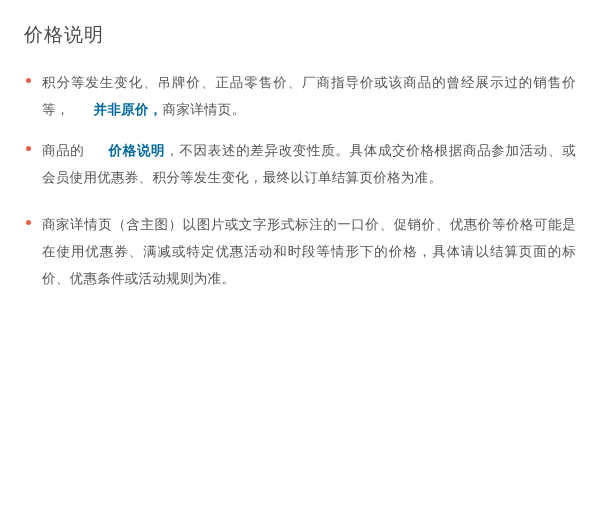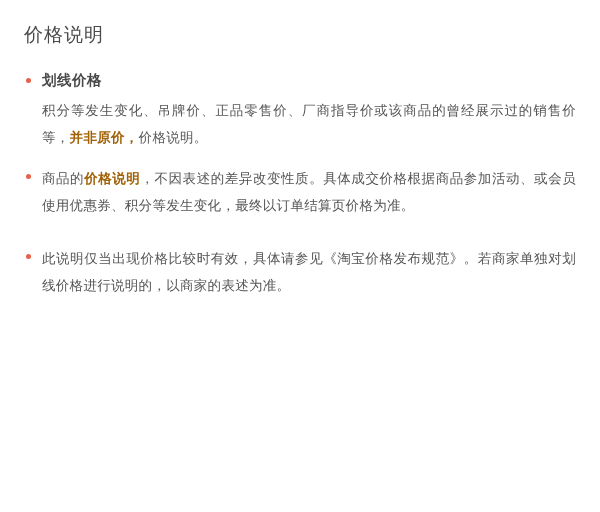--- a/index.html
+++ b/index.html
@@ -57,51 +57,51 @@
     line-height: 2.0;
     letter-spacing: 0.3px;
     margin: 0;
     text-align: justify;
   }
   .section-body.nohead {
     line-height: 2.0;
   }
   .strong {
     font-weight: bold;
-    color: #a16207;
+    color: #0369a1;
+    margin-left: 24px;
   }
   .spacer-lg {
     height: 6px;
   }
 </style>
 </head>
 <body>
 
 <div class="page">
 
   <h1 class="page-title">价格说明</h1>
 
   <div class="section">
     <span class="bullet" style="background: rgb(232, 96, 76);"></span>
-    <div class="section-heading">划线价格</div>
     <p class="section-body">
-      <span>积分等发生变化、吊牌价、正品零售价、厂商指导价或该商品的曾经展示过的销售价等，</span><span class="strong">并非原价，</span><span>价格说明。</span>
+      <span>积分等发生变化、吊牌价、正品零售价、厂商指导价或该商品的曾经展示过的销售价等，</span><span class="strong">并非原价，</span><span>商家详情页。</span>
     </p>
   </div>
 
   <div class="section">
     <span class="bullet" style="background: rgb(232, 96, 76);"></span>
     <p class="section-body">
       <span>商品的</span><span class="strong">价格说明</span><span>，不因表述的差异改变性质。具体成交价格根据商品参加活动、或会员使用优惠券、积分等发生变化，最终以订单结算页价格为准。</span>
     </p>
   </div>
 
   <div class="spacer-lg"></div>
 
+  <div class="section">
+    <span class="bullet" style="background: rgb(232, 96, 76);"></span>
+    <p class="section-body nohead">商家详情页（含主图）以图片或文字形式标注的一口价、促销价、优惠价等价格可能是在使用优惠券、满减或特定优惠活动和时段等情形下的价格，具体请以结算页面的标价、优惠条件或活动规则为准。</p>
+  </div>
 
   <div class="spacer-lg"></div>
 
-  <div class="section">
-    <span class="bullet" style="background: rgb(232, 96, 76);"></span>
-    <p class="section-body nohead">此说明仅当出现价格比较时有效，具体请参见《淘宝价格发布规范》。若商家单独对划线价格进行说明的，以商家的表述为准。</p>
-  </div>
 
 </div>
 
 </body></html>

